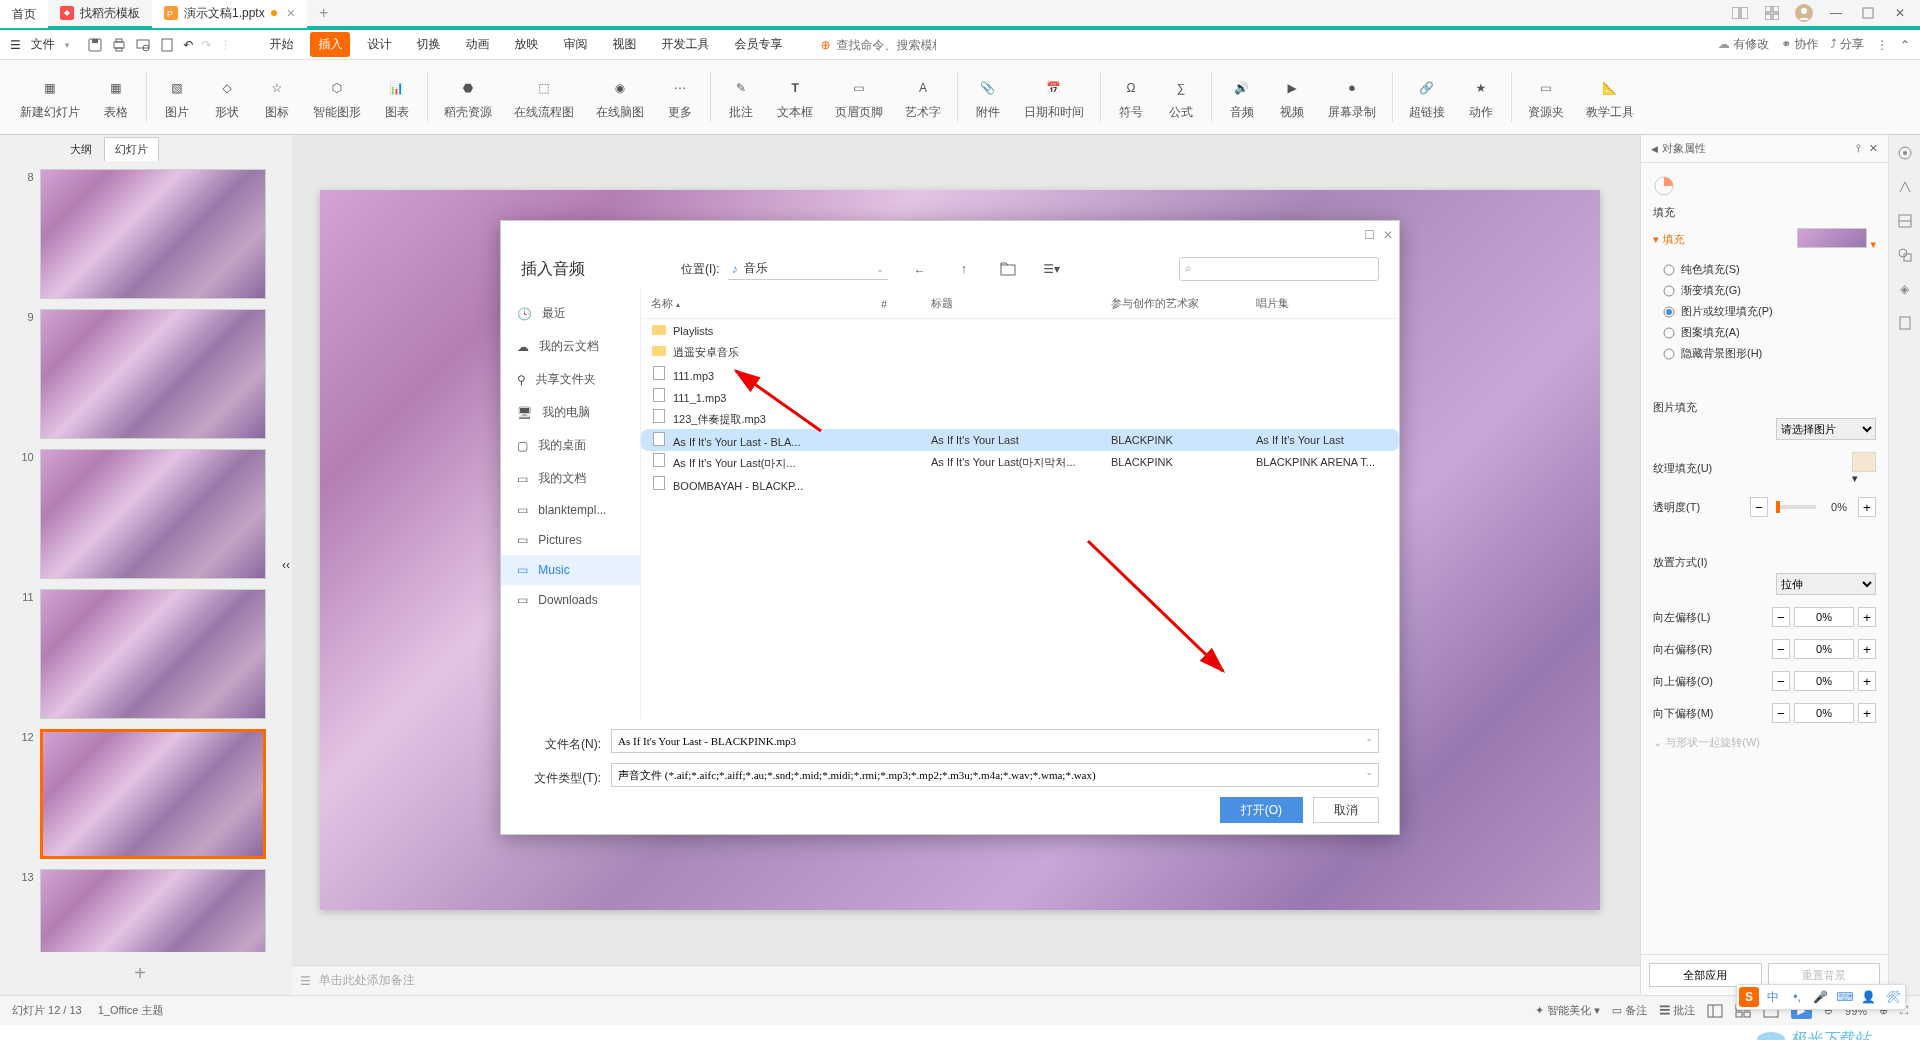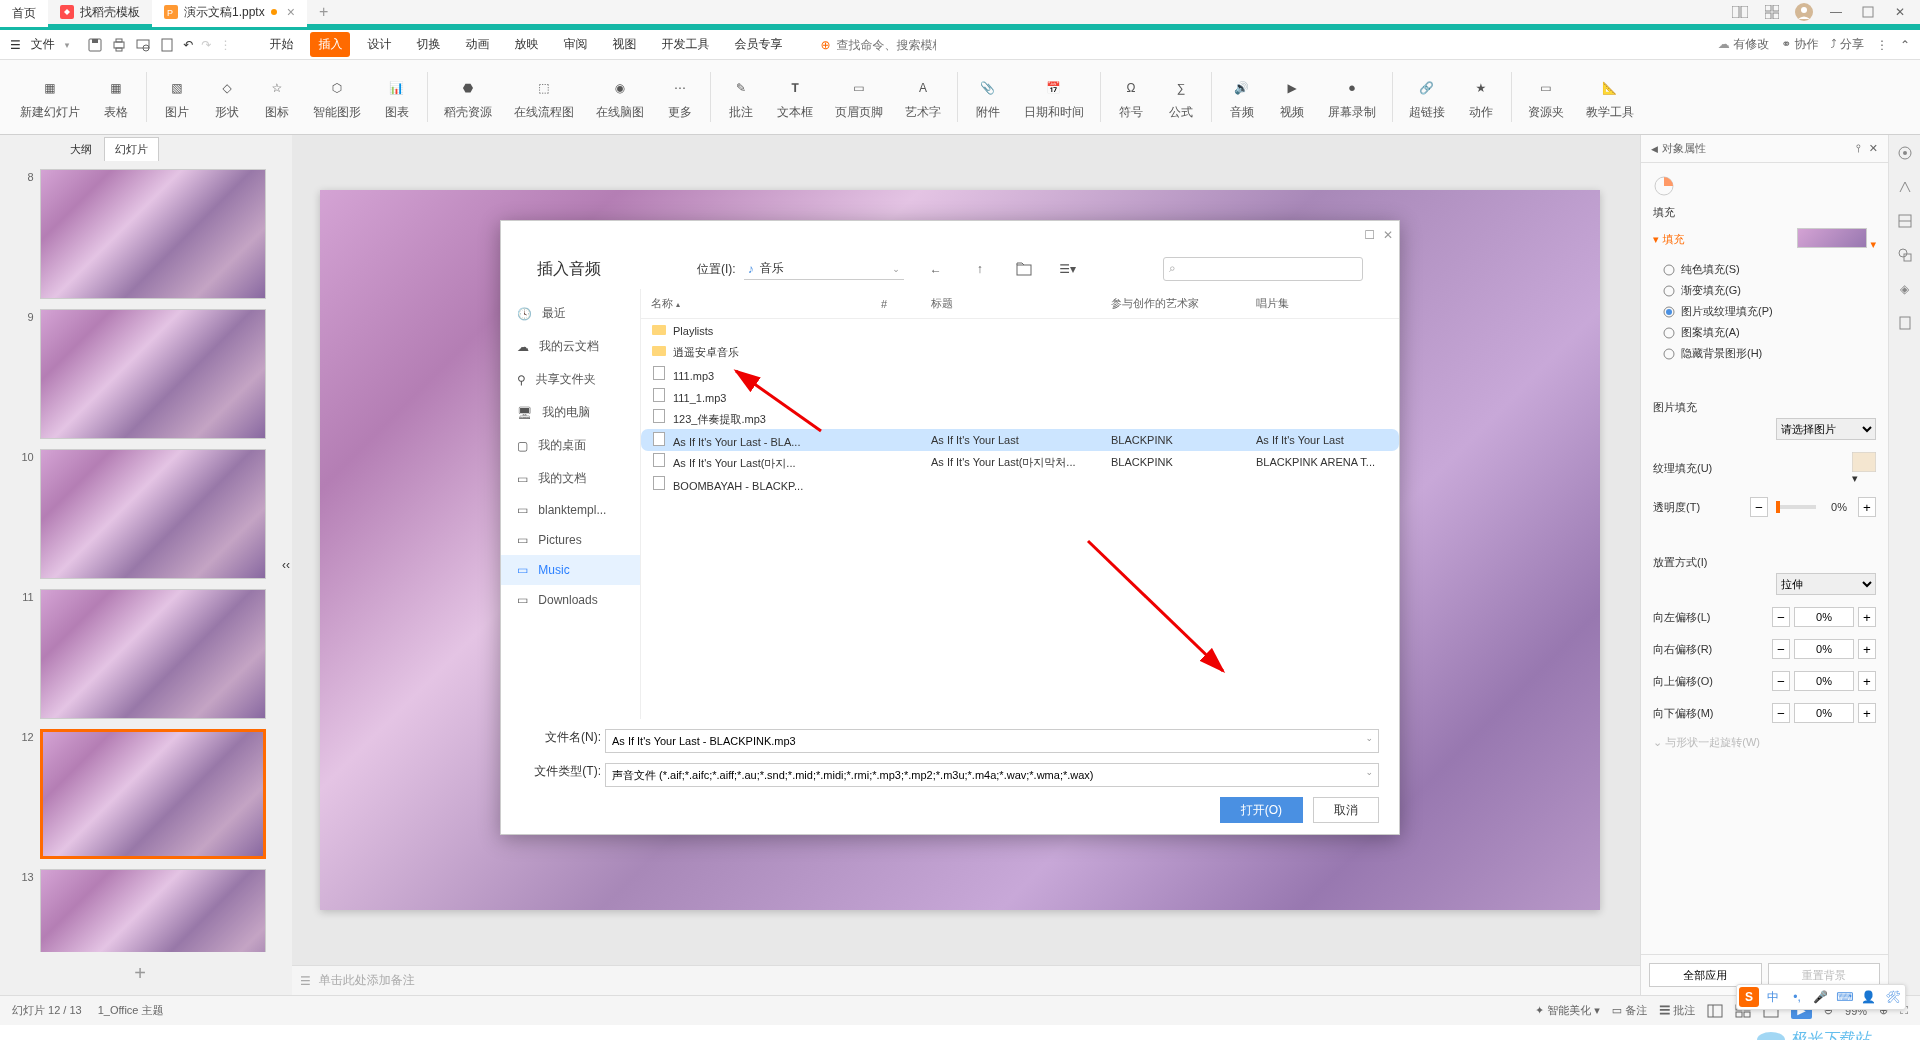--- a/index.html
+++ b/index.html
@@ -1,17 +1,17 @@
 <!DOCTYPE html>
 <html><head>
 <meta charset="utf-8">
 <style>
 * { margin: 0; padding: 0; box-sizing: border-box; }
 body { font-family: "Microsoft YaHei", Arial, sans-serif; font-size: 12px; color: #333; background: #fff; overflow: hidden; width: 1920px; height: 1040px; }
-.titlebar { height: 30px; background: #f5f5f5; display: flex; align-items: center; border-bottom: 6px solid #14b8a6; }
+.titlebar { height: 30px; background: #f5f5f5; display: flex; align-items: center; border-bottom: 4px solid #14b8a6; }
 .tab { height: 30px; display: flex; align-items: center; padding: 0 12px; gap: 6px; position: relative; }
 .tab.home { background: #fff; border-top: 2px solid #5b9bd5; }
 .tab.doc { background: #fff; }
 .tab .close { color: #999; font-size: 14px; cursor: pointer; margin-left: 4px; }
 .tab .dot { width: 6px; height: 6px; border-radius: 50%; background: #ff9800; }
 .tab-icon { width: 14px; height: 14px; display: inline-flex; align-items: center; justify-content: center; }
 .titlebar-right { margin-left: auto; display: flex; gap: 8px; padding-right: 8px; }
 .win-btn { width: 24px; height: 24px; display: flex; align-items: center; justify-content: center; color: #666; }
 .menubar { height: 30px; display: flex; align-items: center; padding: 0 10px; gap: 4px; border-bottom: 1px solid #e0e0e0; }
 .menu-left { display: flex; align-items: center; gap: 10px; }
@@ -35,21 +35,21 @@
 .thumb { width: 230px; height: 130px; background: linear-gradient(135deg,#d4a3d4 0%,#b47eb4 20%,#e4c4e4 40%,#9878a8 60%,#c4a4c4 80%,#8868a0 100%); border: 1px solid #ccc; position: relative; }
 .thumb.selected { border: 3px solid #ff6a00; }
 .add-slide { text-align: center; padding: 10px; font-size: 20px; color: #999; }
 .canvas-area { flex: 1; background: #e8e8e8; position: relative; display: flex; flex-direction: column; }
 .canvas-collapse { width: 12px; position: absolute; left: 0; top: 0; bottom: 0; background: #f0f0f0; display: flex; align-items: center; justify-content: center; }
 .slide-canvas { flex: 1; position: relative; display: flex; align-items: center; justify-content: center; }
 .slide-bg { width: 1280px; height: 720px; background: linear-gradient(135deg,#d4a3d4 0%,#b47eb4 15%,#e4c4e4 30%,#a888b8 50%,#c8a8d8 70%,#9878b0 85%,#b898c8 100%); position: relative; box-shadow: 0 2px 8px rgba(0,0,0,0.2); }
 .notes-bar { height: 30px; background: #f5f5f5; border-top: 1px solid #ddd; display: flex; align-items: center; padding: 0 20px; color: #aaa; gap: 8px; }
 .dialog { position: absolute; left: 500px; top: 220px; width: 900px; height: 615px; background: #fff; box-shadow: 0 4px 20px rgba(0,0,0,0.3); border: 1px solid #ccc; z-index: 100; }
 .dlg-titlebar { height: 28px; display: flex; align-items: center; justify-content: flex-end; padding: 0 6px; gap: 8px; }
-.dlg-title-row { height: 40px; display: flex; align-items: center; padding: 0 36px; gap: 20px; }
+.dlg-title-row { height: 40px; display: flex; align-items: center; padding: 0 20px; gap: 20px; }
 .dlg-title { font-size: 16px; font-weight: 500; width: 140px; }
 .dlg-loc { display: flex; align-items: center; gap: 8px; }
 .dlg-nav-btn { width: 24px; height: 24px; display: flex; align-items: center; justify-content: center; color: #555; }
 .dlg-search { margin-left: auto; }
 .dlg-search input { width: 200px; height: 24px; border: 1px solid #ccc; padding: 0 6px 0 24px; border-radius: 3px; }
 .dlg-body { display: flex; height: 430px; }
 .dlg-sidebar { width: 140px; border-right: 1px solid #eee; padding: 8px 0; }
 .sb-item { display: flex; align-items: center; gap: 10px; padding: 8px 16px; color: #555; }
 .sb-item.active { background: #e6f2ff; color: #2a7fff; }
 .dlg-files { flex: 1; display: flex; flex-direction: column; }
@@ -59,24 +59,24 @@
 .col-title { width: 180px; }
 .col-artist { width: 145px; }
 .col-album { flex: 1; }
 .file-list { flex: 1; overflow-y: auto; }
 .file-row { height: 22px; display: flex; align-items: center; padding: 0 10px; font-size: 11px; position: relative; }
 .file-row.selected { background: #cce5ff; border-radius: 7px; }
 .file-icon { width: 16px; height: 14px; margin-right: 6px; display: inline-flex; align-items: center; justify-content: center; }
 .folder-icon { background: #ffd77a; border-radius: 1px; width: 14px; height: 10px; }
 .fileico { width: 12px; height: 14px; border: 1px solid #aaa; background: #fff; }
 .dlg-bottom { padding: 10px 20px; display: flex; flex-direction: column; gap: 10px; }
-.bottom-row { display: flex; align-items: flex-start; gap: 4px; }
+.bottom-row { display: flex; align-items: flex-end; gap: 10px; }
 .bottom-row label { width: 80px; text-align: right; }
 .bottom-row .combo { flex: 1; }
-.bottom-row input, .bottom-row select { width: 100%; height: 24px; border: 1px solid #ccc; padding: 0 6px; font-family: Liberation Sans, sans-serif; font-size: 11px; }
+.bottom-row input, .bottom-row select { width: 100%; height: 24px; border: 1px solid #ccc; padding: 0 6px; font-family: Liberation Serif, serif; font-size: 11px; }
 .dlg-buttons { display: flex; justify-content: flex-end; gap: 10px; padding: 0 20px 4px; }
 .btn { height: 26px; padding: 0 20px; border: 1px solid #ccc; background: #fff; display: flex; align-items: center; }
 .btn.primary { background: #4a90e2; color: #fff; border-color: #4a90e2; }
 .arrow-annotation { position: absolute; pointer-events: none; z-index: 200; }
 .side-panel { width: 280px; border-left: 1px solid #ddd; background: #fafafa; display: flex; }
 .sp-main { flex: 1; display: flex; flex-direction: column; }
 .sp-header { height: 28px; display: flex; align-items: center; padding: 0 10px; border-bottom: 1px solid #e0e0e0; font-size: 11px; color: #666; }
 .sp-body { flex: 1; padding: 8px 12px; overflow-y: auto; font-size: 11px; }
 .sp-collapsible { display: flex; align-items: center; gap: 4px; color: #ff6a00; padding: 4px 0; }
 .sp-radio-group { padding: 4px 0 4px 10px; }

